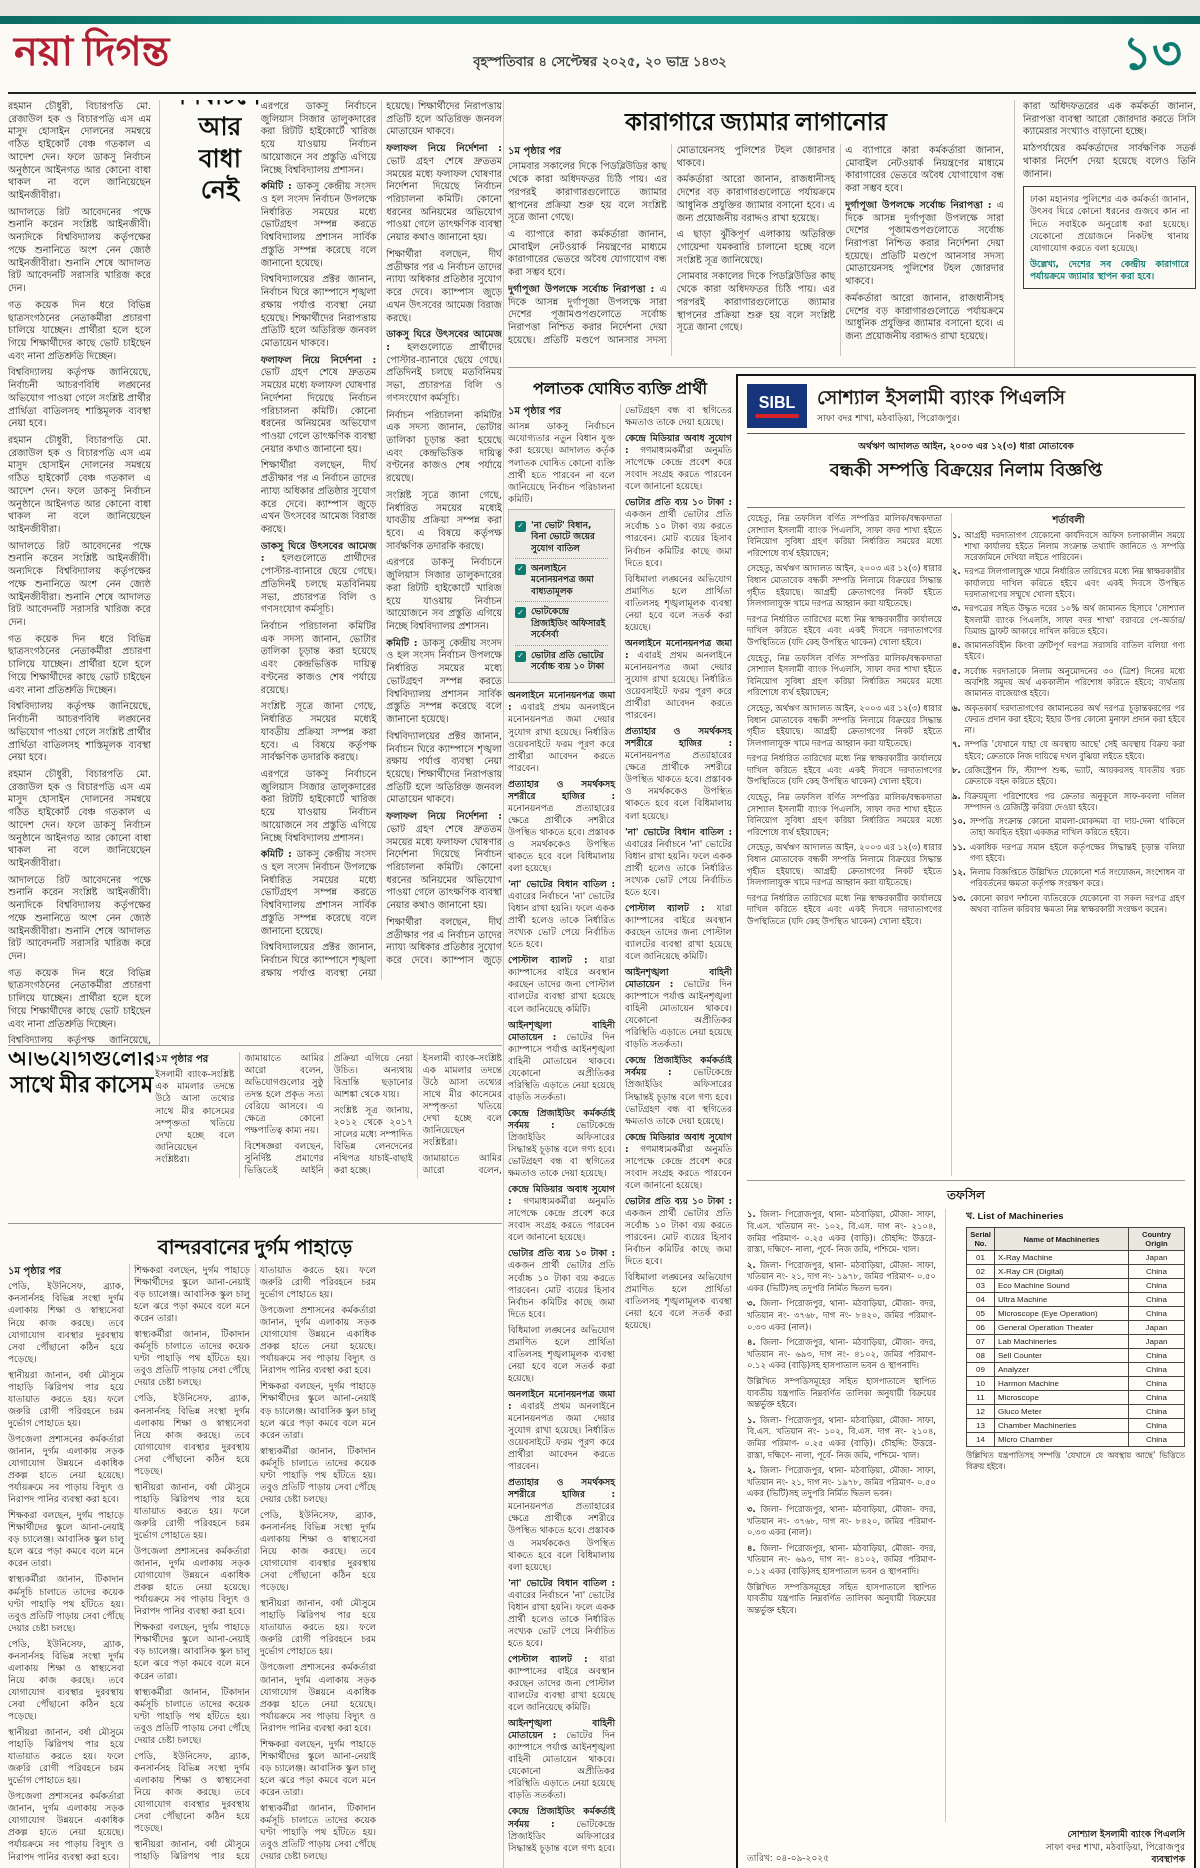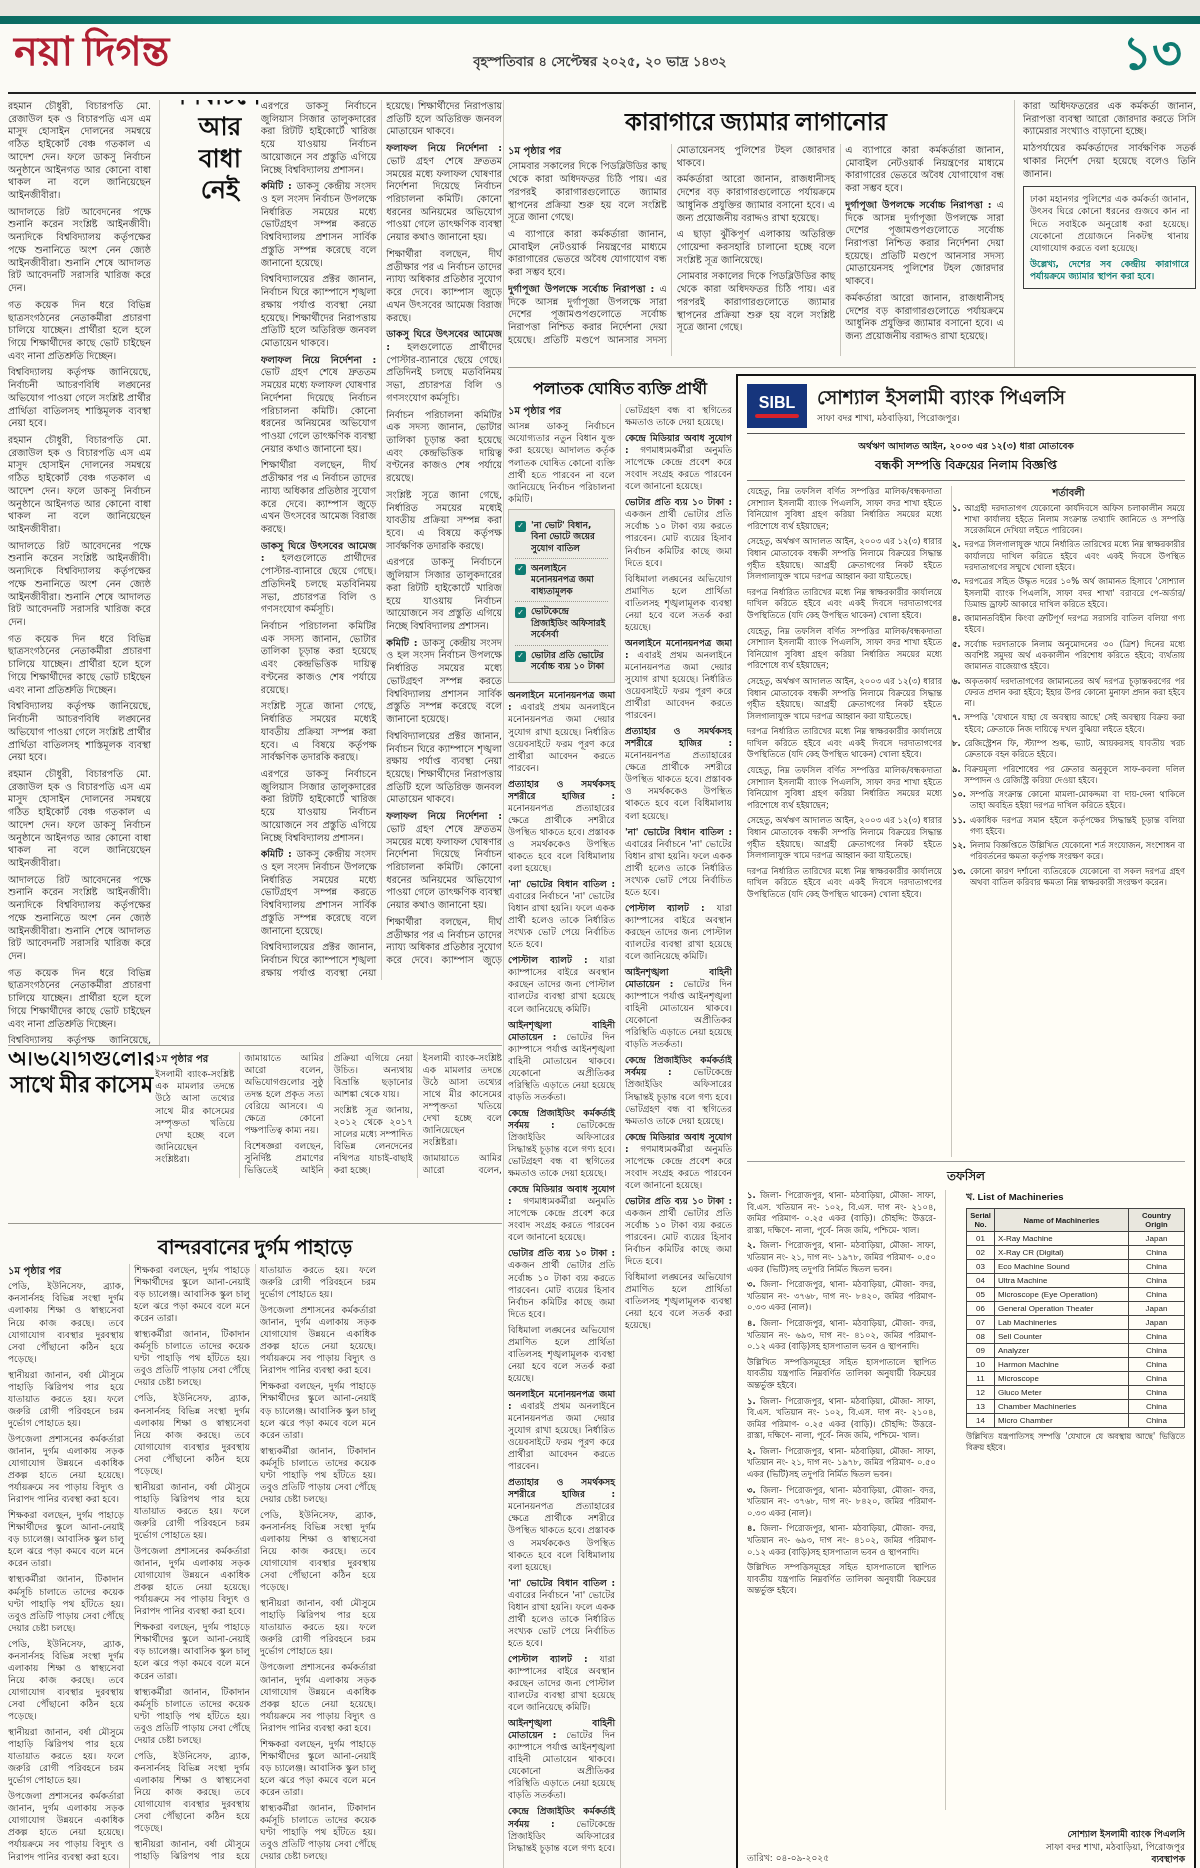--- a/index.html
+++ b/index.html
@@ -68,22 +68,22 @@
   .ad{position:absolute;left:736px;top:358px;width:460px;height:1502px;border:2px solid #141414;
       background:#fffdf6;padding:8px 9px;display:flex;flex-direction:column;}
   .ad-head{display:flex;gap:10px;align-items:center;border-bottom:1px solid #555;padding-bottom:5px;}
   .sibl-logo{width:60px;height:44px;background:#16357c;color:#fff;font-weight:bold;font-size:16px;
              font-family:"Liberation Sans",sans-serif;display:flex;flex-direction:column;
              align-items:center;justify-content:center;flex:none;}
   .sibl-logo .swoosh{width:44px;height:4px;background:#d8222a;border-radius:3px;margin-top:2px;}
   .ad-bank-name{font-size:19px;font-weight:bold;line-height:1.2;}
   .ad-branch{font-size:9px;margin-top:2px;}
   .ad-law{text-align:center;font-size:9px;font-weight:bold;margin-top:5px;}
-  .ad-title{text-align:center;font-size:12px;font-weight:bold;border-bottom:1px solid #777;
-            padding-bottom:4px;margin:2px 0 5px;}
+  .ad-title{text-align:center;font-size:18px;font-weight:bold;border-bottom:1px solid #777;
+            padding-bottom:20px;margin:2px 0 5px;}
   .ad-cols{display:flex;gap:9px;height:676px;overflow:hidden;border-bottom:1px solid #999;padding-bottom:4px;}
   .ad-intro{flex:1;font-size:8.4px;line-height:1.38;text-align:justify;overflow:hidden;}
   .ad-conds{width:234px;font-size:8.3px;line-height:1.36;overflow:hidden;border-left:1px solid var(--rule);padding-left:0;}
   .cond-title{font-weight:bold;text-align:center;font-size:10px;margin-bottom:3px;}
   .cond{display:flex;gap:4px;margin-bottom:3px;text-align:justify;}
   .cn{font-weight:bold;flex:none;}
   .ad-schedule-title{text-align:center;font-weight:bold;font-size:12px;margin:5px 0 3px;}
   .ad-cols2{display:flex;gap:9px;height:620px;overflow:hidden;}
   .ad-sched{flex:1;font-size:8.4px;line-height:1.38;text-align:justify;overflow:hidden;}
   .ad-machs{width:240px;overflow:hidden;border-left:1px solid var(--rule);padding-left:20px;}
@@ -171,21 +171,21 @@
   <section class="sec secB">
     <div class="mainB">
       <h1 class="hl hl-karagare">কারাগারে জ্যামার লাগানোর</h1>
       <div class="body cols3 fillB">
         <div class="lead">১ম পৃষ্ঠার পর</div>
         <div>
             <p class="para">সোমবার সকালের দিকে পিডব্লিউডির কাছ থেকে কারা অধিদফতর চিঠি পায়। এর পরপরই কারাগারগুলোতে জ্যামার স্থাপনের প্রক্রিয়া শুরু হয় বলে সংশ্লিষ্ট সূত্রে জানা গেছে।</p>
             <p class="para">এ ব্যাপারে কারা কর্মকর্তারা জানান, মোবাইল নেটওয়ার্ক নিয়ন্ত্রণের মাধ্যমে কারাগারের ভেতরে অবৈধ যোগাযোগ বন্ধ করা সম্ভব হবে।</p>
             <p class="para"><b>দুর্গাপূজা উপলক্ষে সর্বোচ্চ নিরাপত্তা : </b>এ দিকে আসন্ন দুর্গাপূজা উপলক্ষে সারা দেশের পূজামণ্ডপগুলোতে সর্বোচ্চ নিরাপত্তা নিশ্চিত করার নির্দেশনা দেয়া হয়েছে। প্রতিটি মণ্ডপে আনসার সদস্য মোতায়েনসহ পুলিশের টহল জোরদার থাকবে।</p>
             <p class="para">কর্মকর্তারা আরো জানান, রাজধানীসহ দেশের বড় কারাগারগুলোতে পর্যায়ক্রমে আধুনিক প্রযুক্তির জ্যামার বসানো হবে। এ জন্য প্রয়োজনীয় বরাদ্দও রাখা হয়েছে।</p>
-            <p class="para">এ ছাড়া ঝুঁকিপূর্ণ এলাকায় অতিরিক্ত গোয়েন্দা করসহারি চালানো হচ্ছে বলে সংশ্লিষ্ট সূত্র জানিয়েছে।</p>
+            <p class="para">এ ছাড়া ঝুঁকিপূর্ণ এলাকায় অতিরিক্ত গোয়েন্দা যমকরারি চালানো হচ্ছে বলে সংশ্লিষ্ট সূত্র জানিয়েছে।</p>
             <p class="para">সোমবার সকালের দিকে পিডব্লিউডির কাছ থেকে কারা অধিদফতর চিঠি পায়। এর পরপরই কারাগারগুলোতে জ্যামার স্থাপনের প্রক্রিয়া শুরু হয় বলে সংশ্লিষ্ট সূত্রে জানা গেছে।</p>
             <p class="para">এ ব্যাপারে কারা কর্মকর্তারা জানান, মোবাইল নেটওয়ার্ক নিয়ন্ত্রণের মাধ্যমে কারাগারের ভেতরে অবৈধ যোগাযোগ বন্ধ করা সম্ভব হবে।</p>
             <p class="para"><b>দুর্গাপূজা উপলক্ষে সর্বোচ্চ নিরাপত্তা : </b>এ দিকে আসন্ন দুর্গাপূজা উপলক্ষে সারা দেশের পূজামণ্ডপগুলোতে সর্বোচ্চ নিরাপত্তা নিশ্চিত করার নির্দেশনা দেয়া হয়েছে। প্রতিটি মণ্ডপে আনসার সদস্য মোতায়েনসহ পুলিশের টহল জোরদার থাকবে।</p>
             <p class="para">কর্মকর্তারা আরো জানান, রাজধানীসহ দেশের বড় কারাগারগুলোতে পর্যায়ক্রমে আধুনিক প্রযুক্তির জ্যামার বসানো হবে। এ জন্য প্রয়োজনীয় বরাদ্দও রাখা হয়েছে।</p>
           </div>
       </div>
     </div>
     <div class="sideB body">
       <div>
           <p class="para">কারা অধিদফতরের এক কর্মকর্তা জানান, নিরাপত্তা ব্যবস্থা আরো জোরদার করতে সিসি ক্যামেরার সংখ্যাও বাড়ানো হচ্ছে।</p>
@@ -314,21 +314,21 @@
             <div class="cond">
               <span class="cn">৮.</span>
               <span class="ct">রেজিস্ট্রেশন ফি, স্ট্যাম্প শুল্ক, ভ্যাট, আয়করসহ যাবতীয় খরচ ক্রেতাকে বহন করিতে হইবে।</span>
             </div>
             <div class="cond">
               <span class="cn">৯.</span>
               <span class="ct">বিক্রয়মূল্য পরিশোধের পর ক্রেতার অনুকূলে সাফ-কবলা দলিল সম্পাদন ও রেজিস্ট্রি করিয়া দেওয়া হইবে।</span>
             </div>
             <div class="cond">
               <span class="cn">১০.</span>
-              <span class="ct">সম্পত্তি সংক্রান্ত কোনো মামলা-মোকদ্দমা বা দায়-দেনা থাকিলে তাহা অবহিত হইয়া দরপত্র দাখিল করিতে হইবে।</span>
+              <span class="ct">সম্পত্তি সংক্রান্ত কোনো মামলা-মোকদ্দমা বা দায়-দেনা থাকিলে তাহা অবহিত হইয়া একজন্র দাখিল করিতে হইবে।</span>
             </div>
             <div class="cond">
               <span class="cn">১১.</span>
               <span class="ct">একাধিক দরপত্র সমান হইলে কর্তৃপক্ষের সিদ্ধান্তই চূড়ান্ত বলিয়া গণ্য হইবে।</span>
             </div>
             <div class="cond">
               <span class="cn">১২.</span>
               <span class="ct">নিলাম বিজ্ঞপ্তিতে উল্লিখিত যেকোনো শর্ত সংযোজন, সংশোধন বা পরিবর্তনের ক্ষমতা কর্তৃপক্ষ সংরক্ষণ করে।</span>
             </div>
             <div class="cond">

